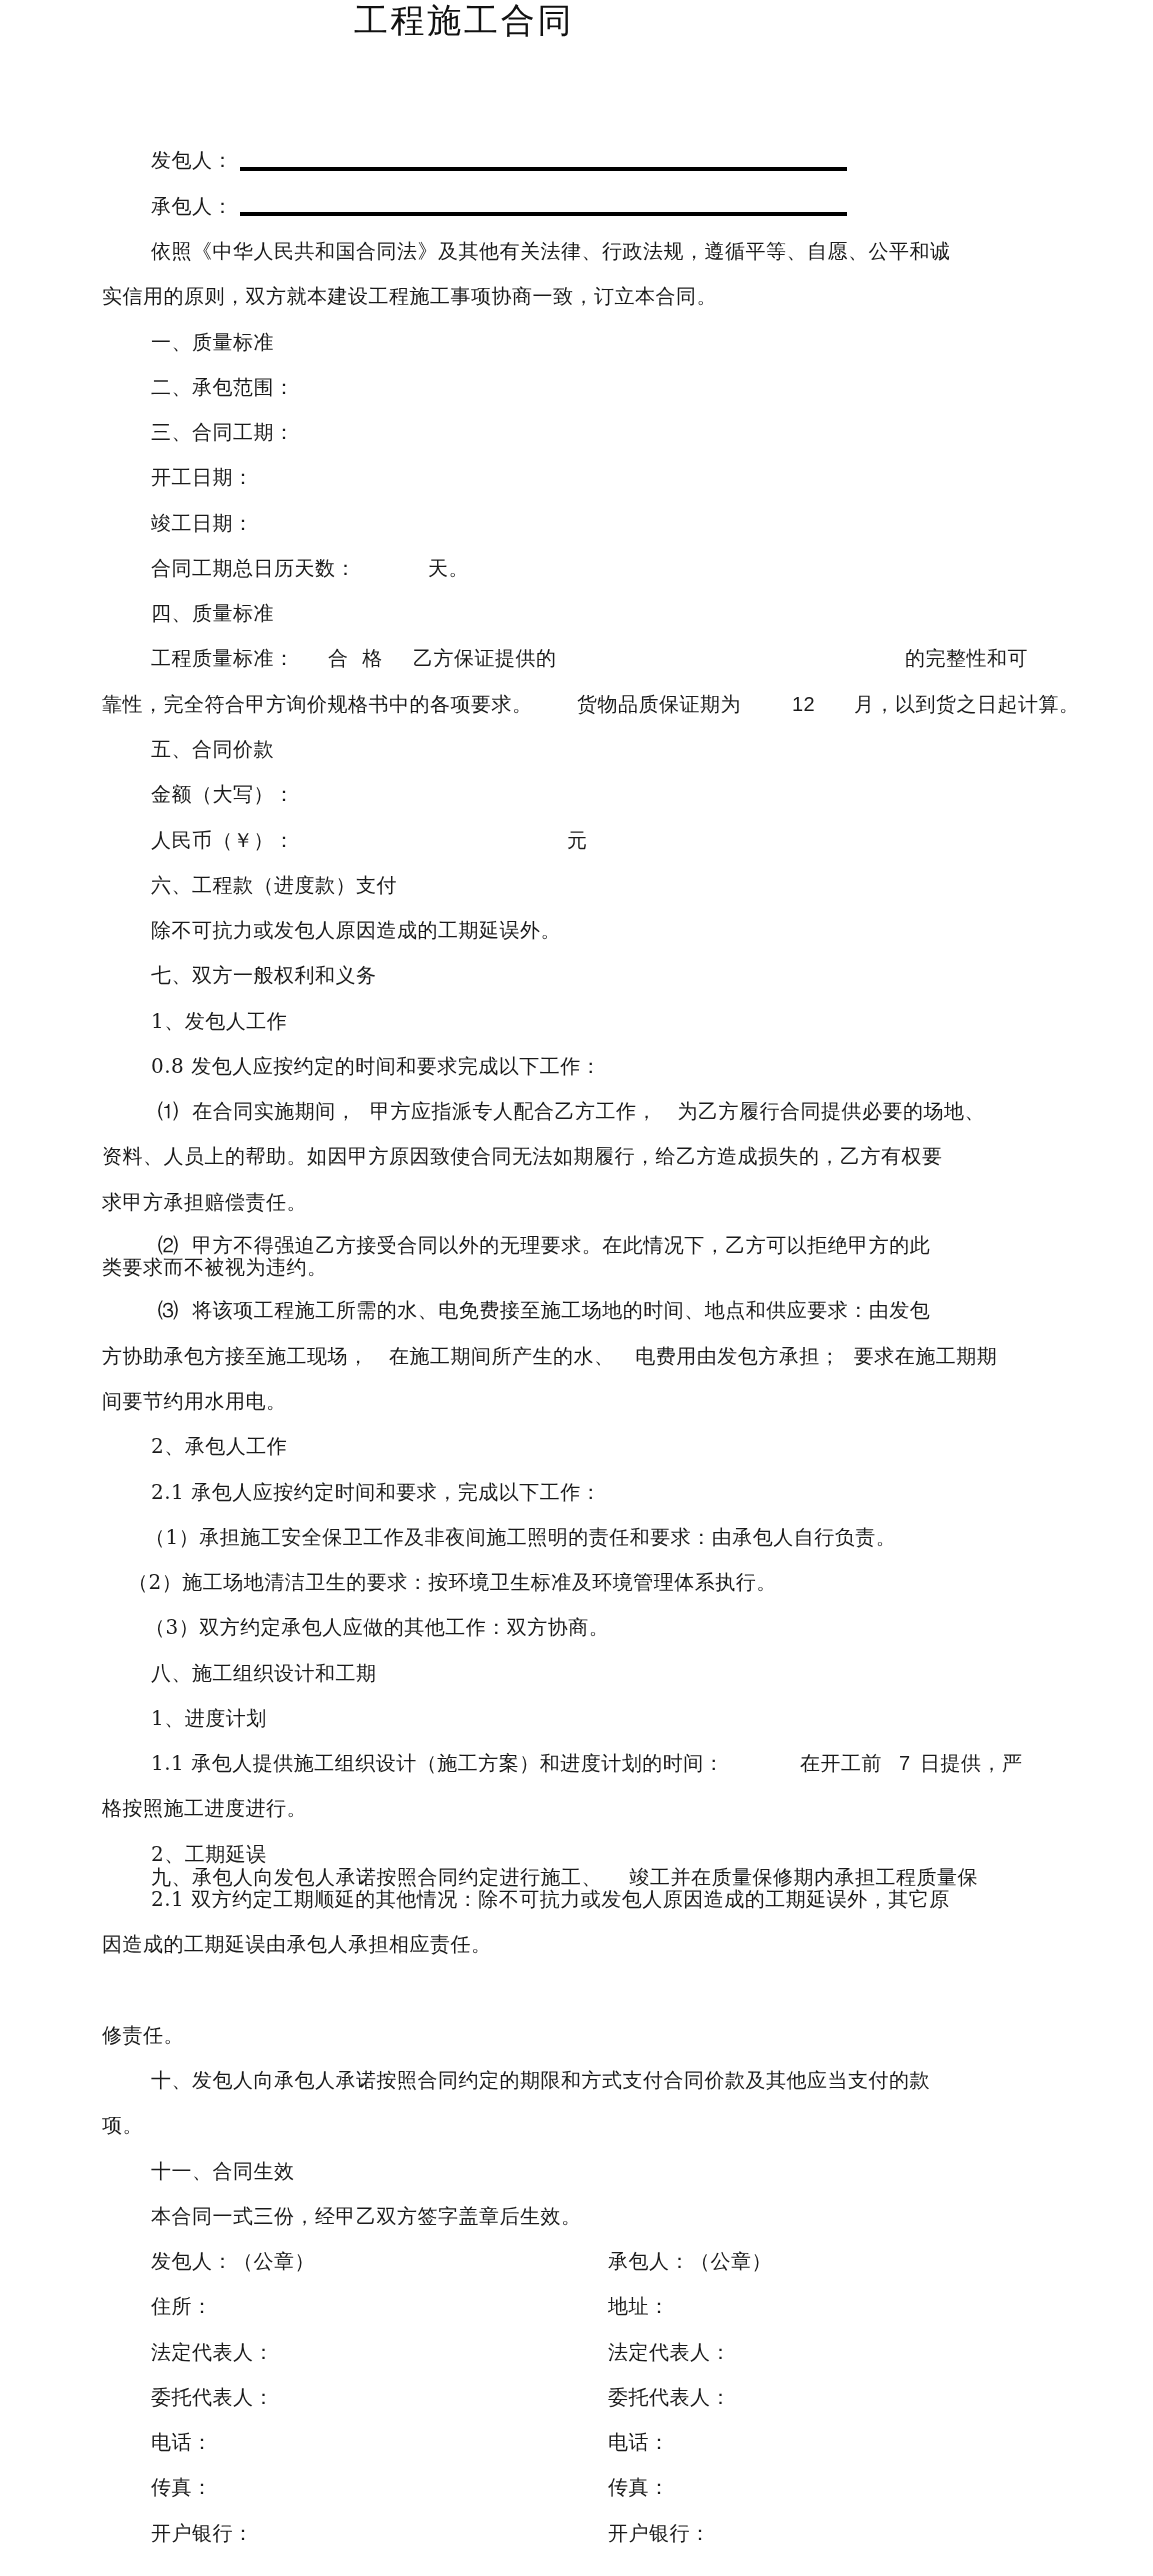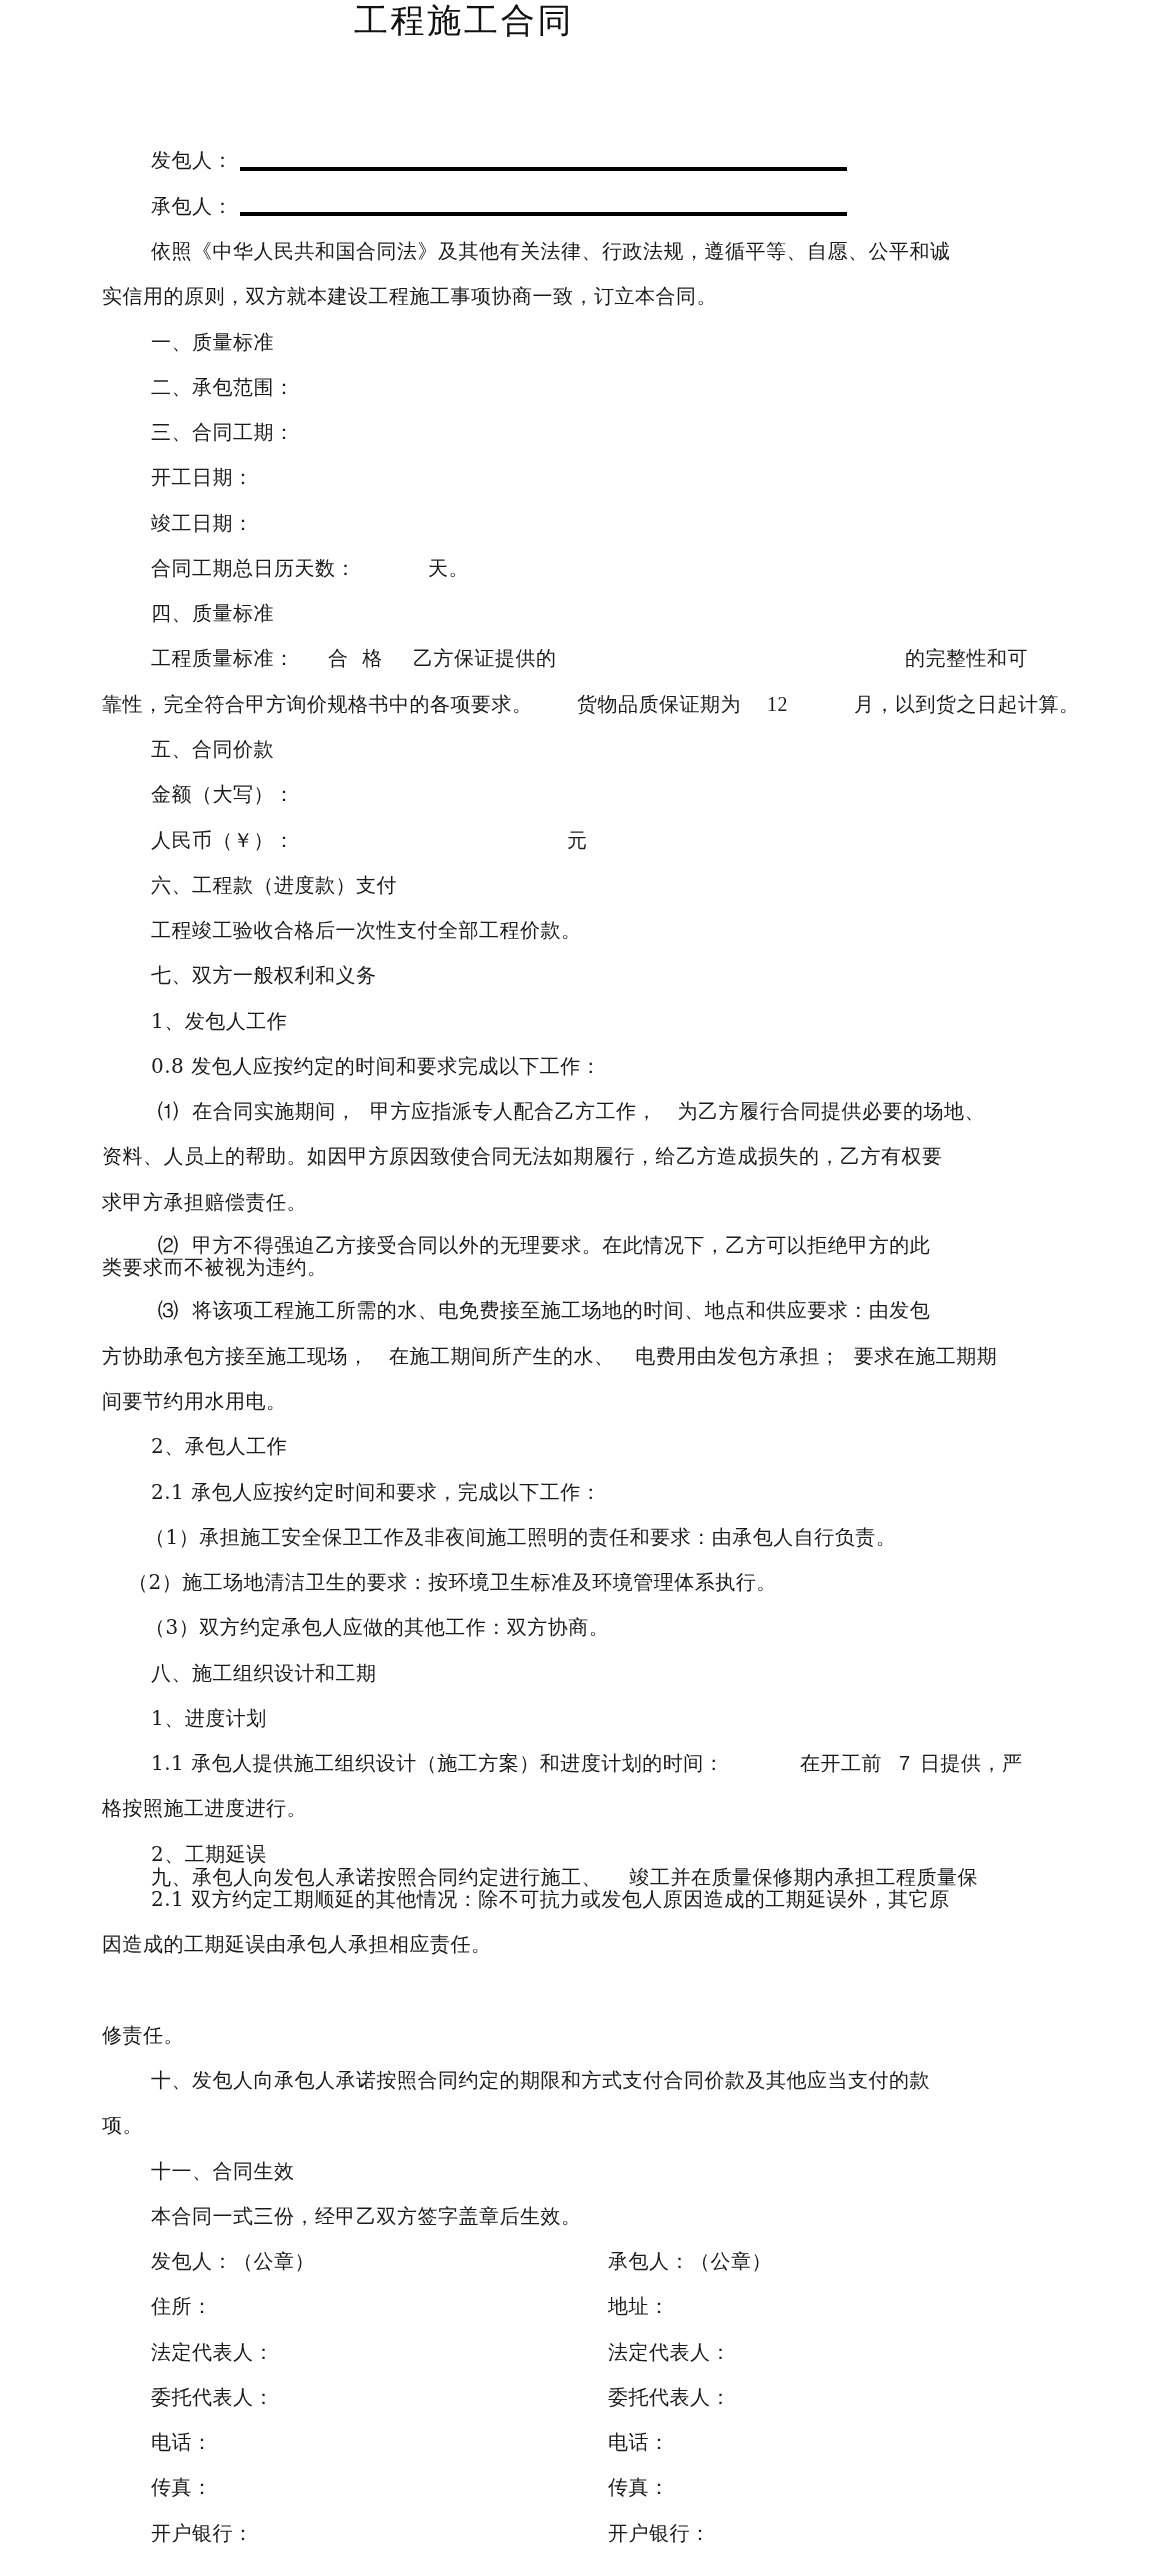--- a/index.html
+++ b/index.html
@@ -36,30 +36,30 @@
   <div class="ln ind" style="top:556px">合同工期总日历天数：</div>
   <div class="ln" style="top:556px;left:428px">天。</div>
 
   <div class="ln ind" style="top:601px">四、质量标准</div>
   <div class="ln ind" style="top:646px">工程质量标准：</div>
   <div class="ln" style="top:646px;left:328px">合  格</div>
   <div class="ln" style="top:646px;left:413px">乙方保证提供的</div>
   <div class="ln" style="top:646px;left:905px">的完整性和可</div>
   <div class="ln flush" style="top:692px">靠性，完全符合甲方询价规格书中的各项要求。</div>
   <div class="ln" style="top:692px;left:577px">货物品质保证期为</div>
-  <div class="ln" style="top:692px;left:767px;font-family:Liberation Serif, serif">12</div>
+  <div class="ln" style="top:692px;left:792px;font-family:Liberation Sans, sans-serif">12</div>
   <div class="ln" style="top:692px;left:854px">月，以到货之日起计算。</div>
 
   <div class="ln ind" style="top:737px">五、合同价款</div>
   <div class="ln ind" style="top:782px">金额（大写）：</div>
   <div class="ln ind" style="top:828px">人民币（￥）：</div>
   <div class="ln" style="top:828px;left:567px">元</div>
 
   <div class="ln ind" style="top:873px">六、工程款（进度款）支付</div>
-  <div class="ln ind" style="top:918px">工程竣工验收合格后一次性支付全部工程价款。</div>
+  <div class="ln ind" style="top:918px">除不可抗力或发包人原因造成的工期延误外。</div>
 
   <div class="ln ind" style="top:963px">七、双方一般权利和义务</div>
   <div class="ln ind" style="top:1009px">1、发包人工作</div>
   <div class="ln ind" style="top:1054px">0.8 发包人应按约定的时间和要求完成以下工作：</div>
   <div class="ln" style="top:1099px;left:158px">⑴  在合同实施期间，  甲方应指派专人配合乙方工作，   为乙方履行合同提供必要的场地、</div>
   <div class="ln flush" style="top:1144px">资料、人员上的帮助。如因甲方原因致使合同无法如期履行，给乙方造成损失的，乙方有权要</div>
   <div class="ln flush" style="top:1190px">求甲方承担赔偿责任。</div>
   <div class="ln" style="top:1233px;left:158px">⑵  甲方不得强迫乙方接受合同以外的无理要求。在此情况下，乙方可以拒绝甲方的此</div>
   <div class="ln flush" style="top:1255px">类要求而不被视为违约。</div>
   <div class="ln" style="top:1298px;left:158px">⑶  将该项工程施工所需的水、电免费接至施工场地的时间、地点和供应要求：由发包</div>

